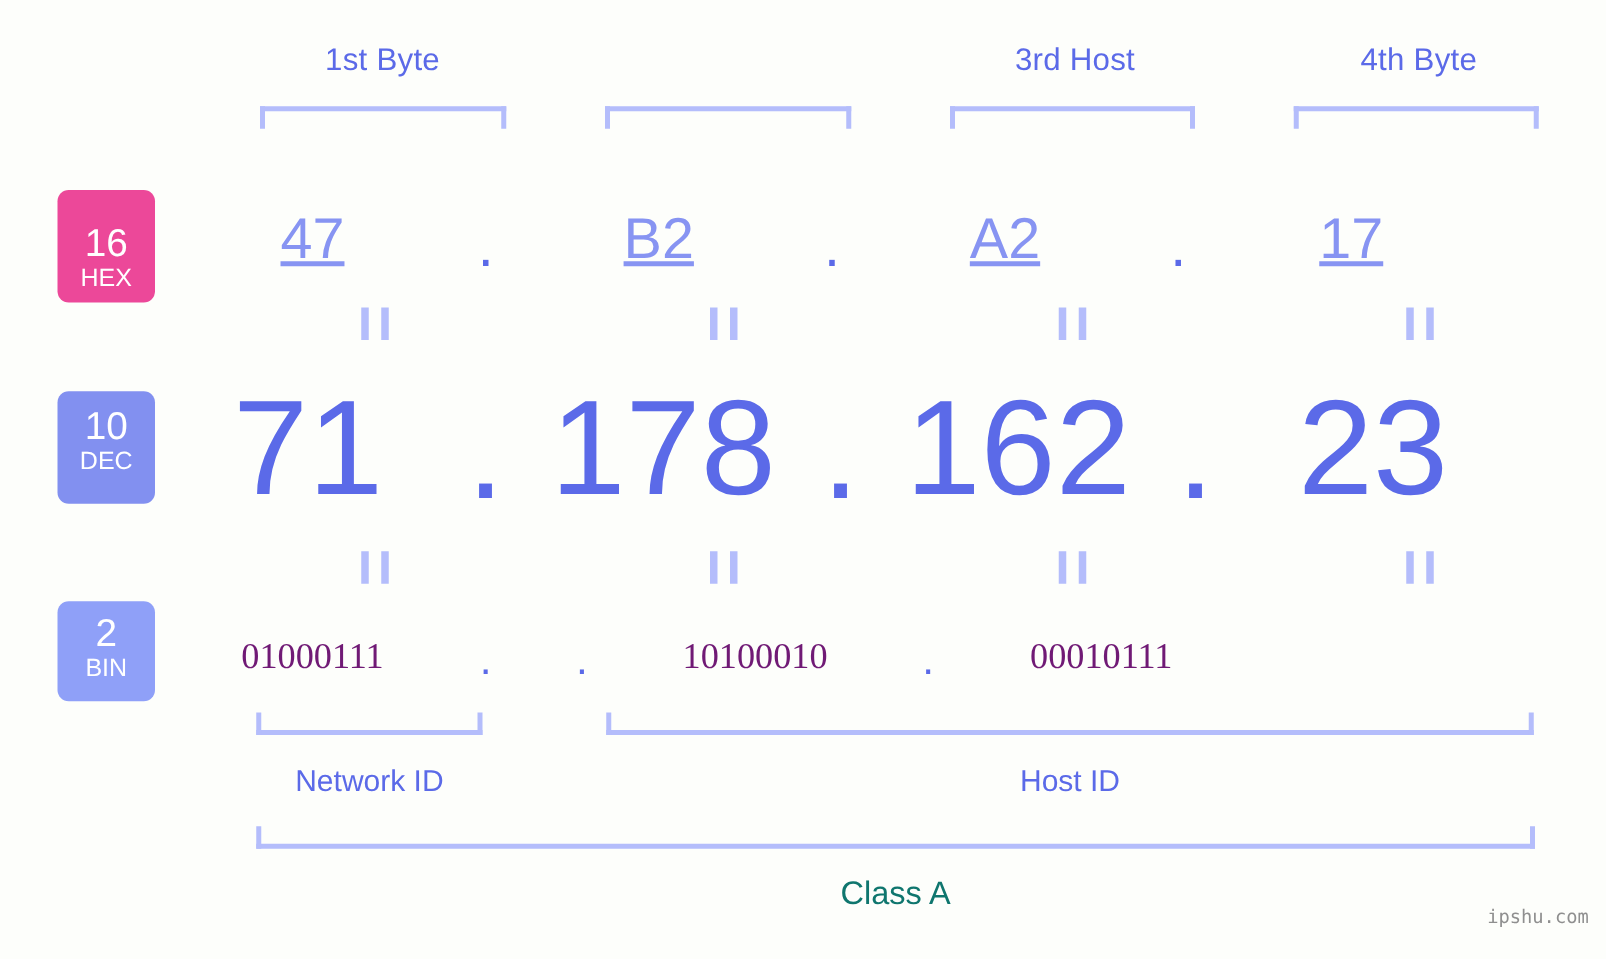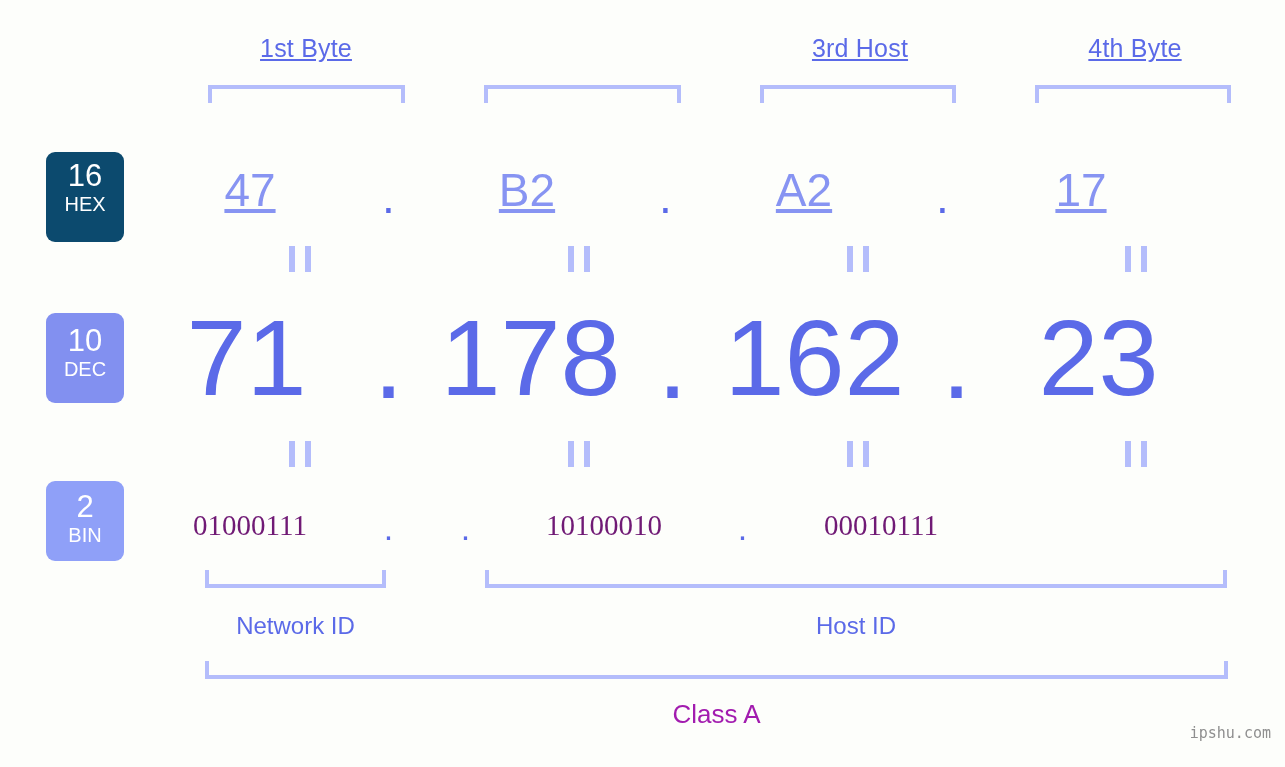--- a/index.html
+++ b/index.html
@@ -22,21 +22,20 @@
   
   .byte-label {
     position: absolute;
     top: 34px;
     width: 200px;
     text-align: center;
     font-size: 25px;
     color: #5b6ae8;
     letter-spacing: 0.2px;
     white-space: nowrap;
-    text-decoration: underline;
   }
 
   
   .bracket-down {
     position: absolute;
     height: 18px;
     border: 4px solid #b4bdfb;
     border-bottom: none;
     box-sizing: border-box;
   }
@@ -66,22 +65,22 @@
   }
   .badge .abbr {
     display: block;
     font-size: 20px;
     line-height: 22px;
     font-weight: 400;
   }
   #badge-hex {
     top: 152px;
     height: 90px;
-    padding-top: 7px;
-    background: #0c4a6e;
+    padding-top: 26px;
+    background: #ec4899;
   }
   #badge-dec {
     top: 313px;
     height: 90px;
     padding-top: 11px;
     background: #8290f0;
   }
   #badge-bin {
     top: 481px;
     height: 80px;
@@ -187,21 +186,21 @@
   .region-label {
     position: absolute;
     font-size: 24px;
     color: #5b6ae8;
     text-align: center;
     white-space: nowrap;
   }
   #class-label {
     position: absolute;
     font-size: 26px;
-    color: #a21caf;
+    color: #0f766e;
     text-align: center;
     white-space: nowrap;
   }
 
   
   #watermark {
     position: absolute;
     right: 14px;
     bottom: 25px;
     font-family: "DejaVu Sans Mono", "Liberation Mono", monospace;

